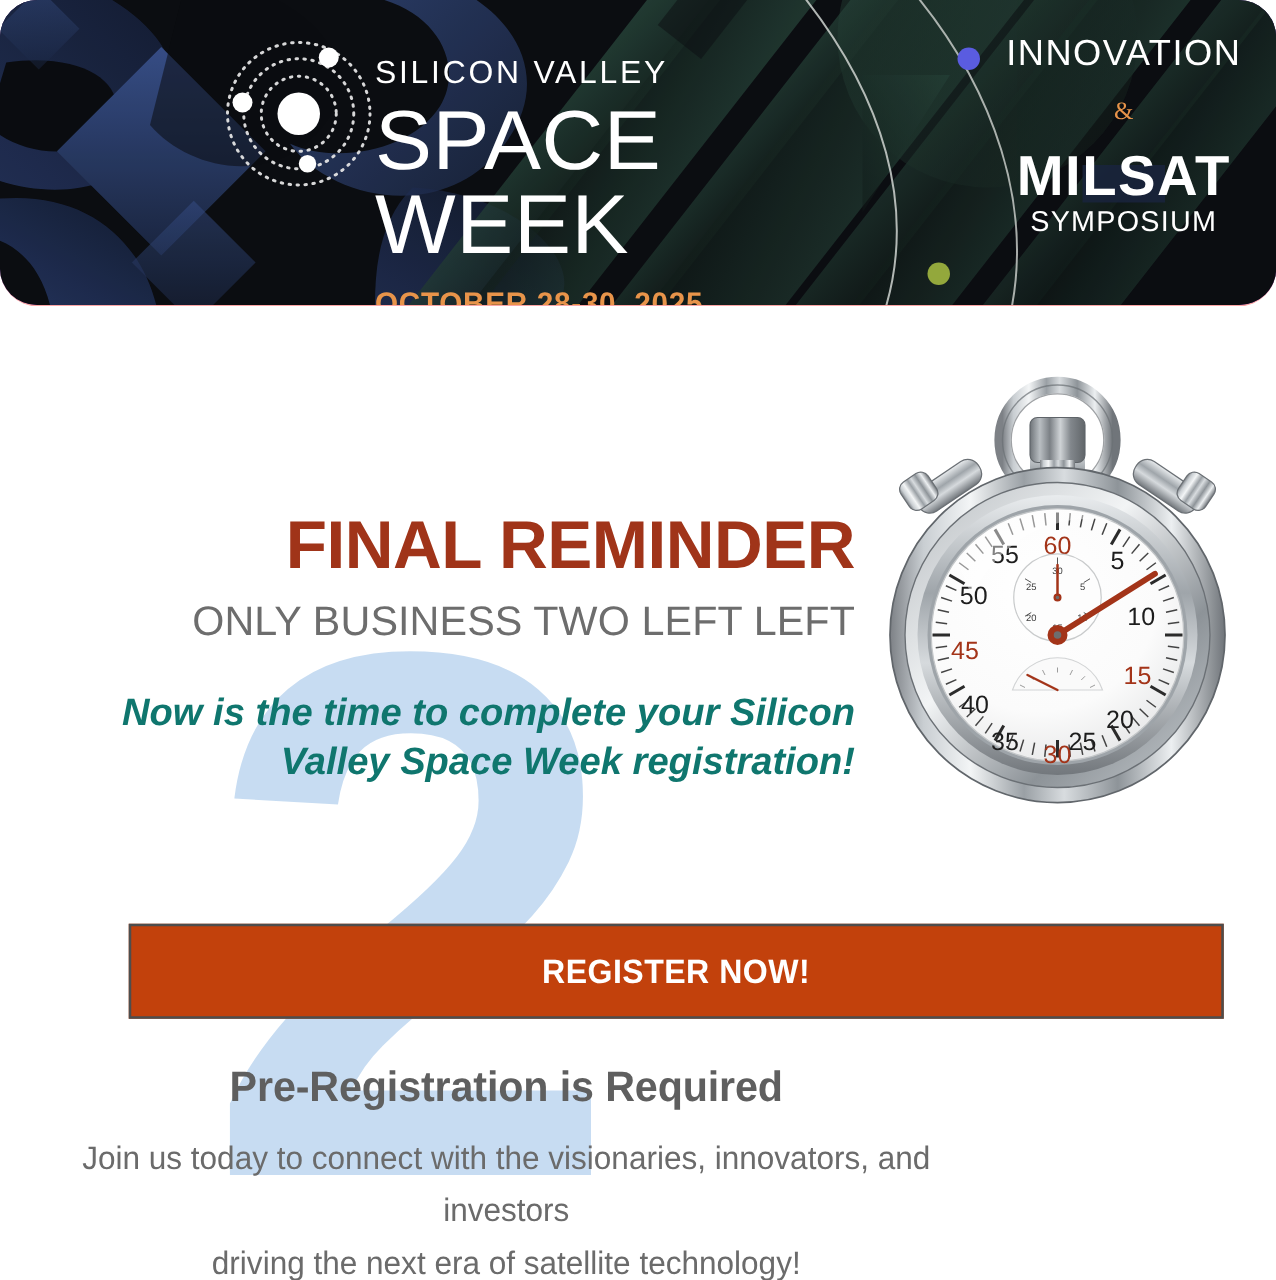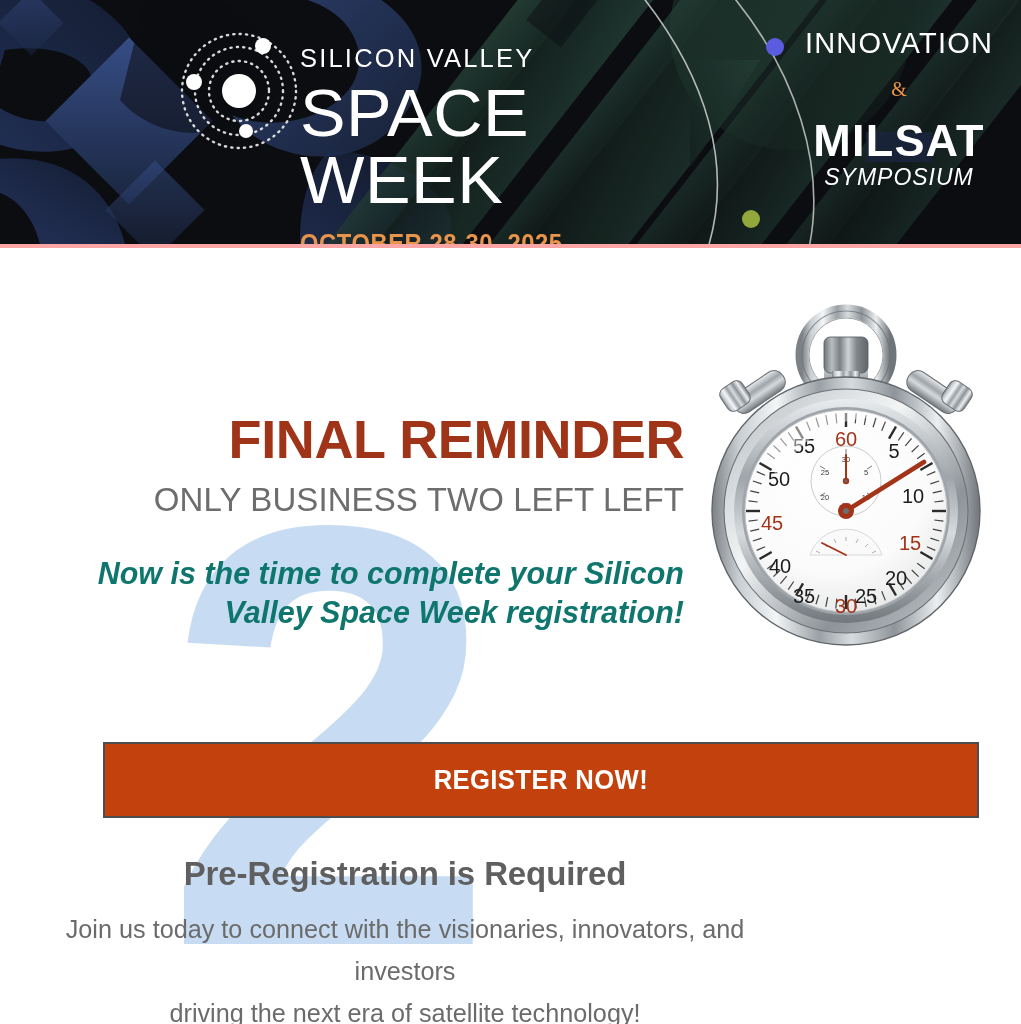--- a/index.html
+++ b/index.html
@@ -23,21 +23,22 @@
     background: #ffffff;
   }
 
   
   .banner {
     position: relative;
     width: 1021px;
     height: 244px;
     background: #4c1d95;
     overflow: hidden;
-    border-bottom: 4px solid #fca5a5;
+    border-bottom: 1px solid #fca5a5;
+    border-radius: 30px;
   }
   .banner-bg {
     position: absolute;
     inset: 0;
   }
   .banner-bg svg { display: block; }
 
   .logo-block {
     position: absolute;
     left: 178px;
@@ -123,21 +124,20 @@
     letter-spacing: 1.2px;
     line-height: 1.05;
     font-weight: 700;
   }
   .rb-symposium {
     font-size: 23px;
     letter-spacing: 1px;
     line-height: 1.1;
     margin-top: 1px;
     font-weight: 400;
-    font-style: italic;
   }
 
   
   .content {
     position: relative;
     width: 1021px;
     height: 780px;
     background: #ffffff;
   }
 

